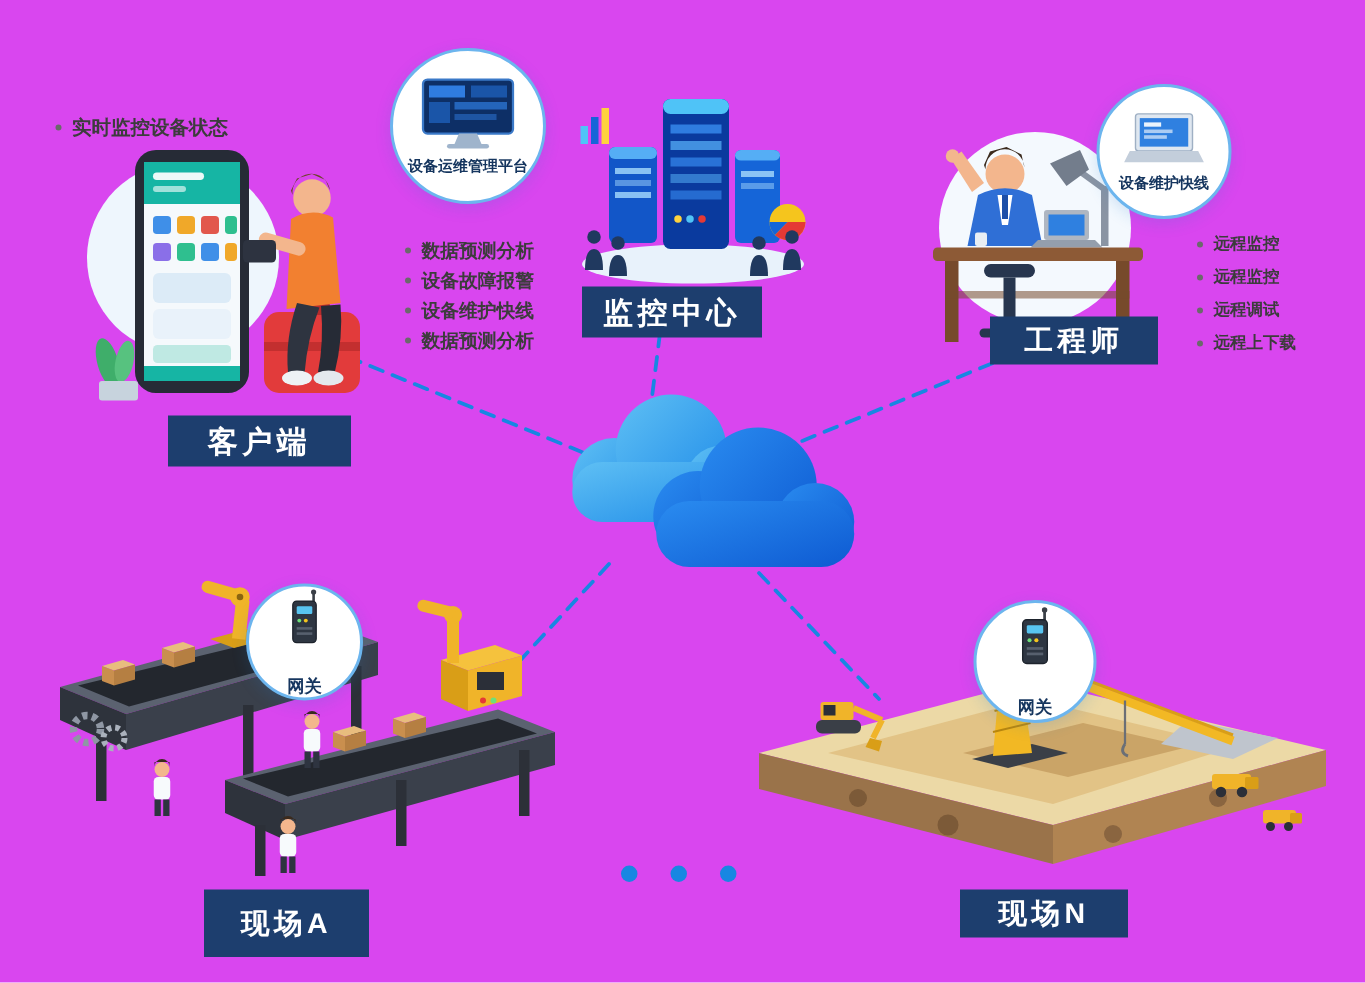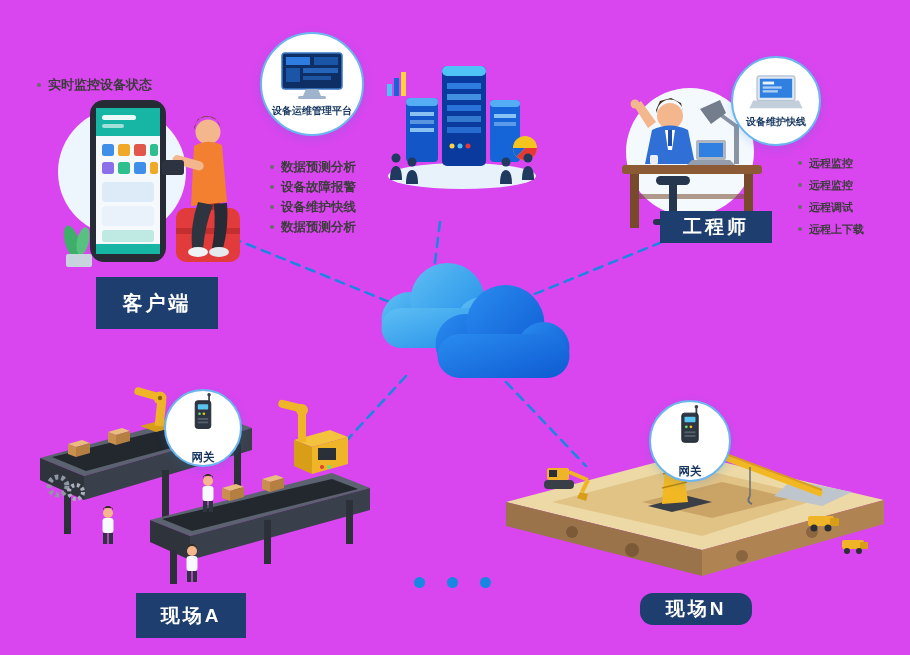--- a/index.html
+++ b/index.html
@@ -12,25 +12,25 @@
 
   .illo { position:absolute; z-index:2; }
   .illo-client   { left:56px;  top:92px;  width:200px; height:182px; }
   .illo-servers  { left:382px; top:50px;  width:158px; height:142px; }
   .illo-engineer { left:612px; top:80px;  width:160px; height:158px; }
   .illo-factory  { left:12px;  top:378px; width:372px; height:210px; }
   .illo-mine     { left:492px; top:410px; width:406px; height:182px; }
 
   .lbl { position:absolute; background:#1d3e6e; color:#fff; display:flex; align-items:center;
          justify-content:center; font-weight:bold; letter-spacing:3px; z-index:6; }
-  .lbl-client   { left:96px; top:277px; width:122px; height:52px; font-size:20px; }
+  .lbl-client   { left:112px; top:277px; width:122px; height:34px; font-size:20px; }
   .lbl-monitor  { left:388px; top:191px; width:120px; height:34px; font-size:20px; }
   .lbl-engineer { left:660px; top:211px; width:112px; height:32px; font-size:19px; }
   .lbl-siteA    { left:136px; top:593px; width:110px; height:45px; font-size:19px; }
-  .lbl-siteN    { left:640px; top:593px; width:112px; height:32px; font-size:19px;border-radius:13px; }
+  .lbl-siteN    { left:640px; top:593px; width:112px; height:32px; font-size:19px; }
 
   .badge { position:absolute; background:#fff; border:2px solid #6cb5ee; border-radius:50%;
            display:flex; flex-direction:column; align-items:center; justify-content:center;
            z-index:6; box-shadow:0 3px 10px rgba(40,120,200,.18); }
   .badge-platform { left:260px; top:32px;  width:104px; height:104px; }
   .badge-hotline  { left:731px; top:56px;  width:90px;  height:90px; }
   .badge-gwA      { left:164px; top:389px; width:78px;  height:78px; }
   .badge-gwN      { left:649px; top:400px; width:82px;  height:82px; }
   .badge-label    { font-size:10px; font-weight:bold; color:#16365f; margin-top:3px; white-space:nowrap; }
   .badge-label-gw { font-size:11.5px; font-weight:bold; color:#16365f; margin-top:18px; }
@@ -199,20 +199,21 @@
         <rect x="14" y="2" width="5" height="24" fill="#ffd23e"></rect>
       </g>
 
       <use href="#sp" x="14" y="124"></use>
       <use href="#sp" x="30" y="128"></use>
       <use href="#sp" x="124" y="128"></use>
       <use href="#sp" x="146" y="124"></use>
     </svg>
   </div>
 
+  <div class="lbl lbl-monitor">监控中心</div>
 
   <ul class="bullets bullets-monitor">
     <li>数据预测分析</li>
     <li>设备故障报警</li>
     <li>设备维护快线</li>
     <li>数据预测分析</li>
   </ul>
 
   <div class="illo illo-engineer">
     <svg viewBox="0 0 160 158">

